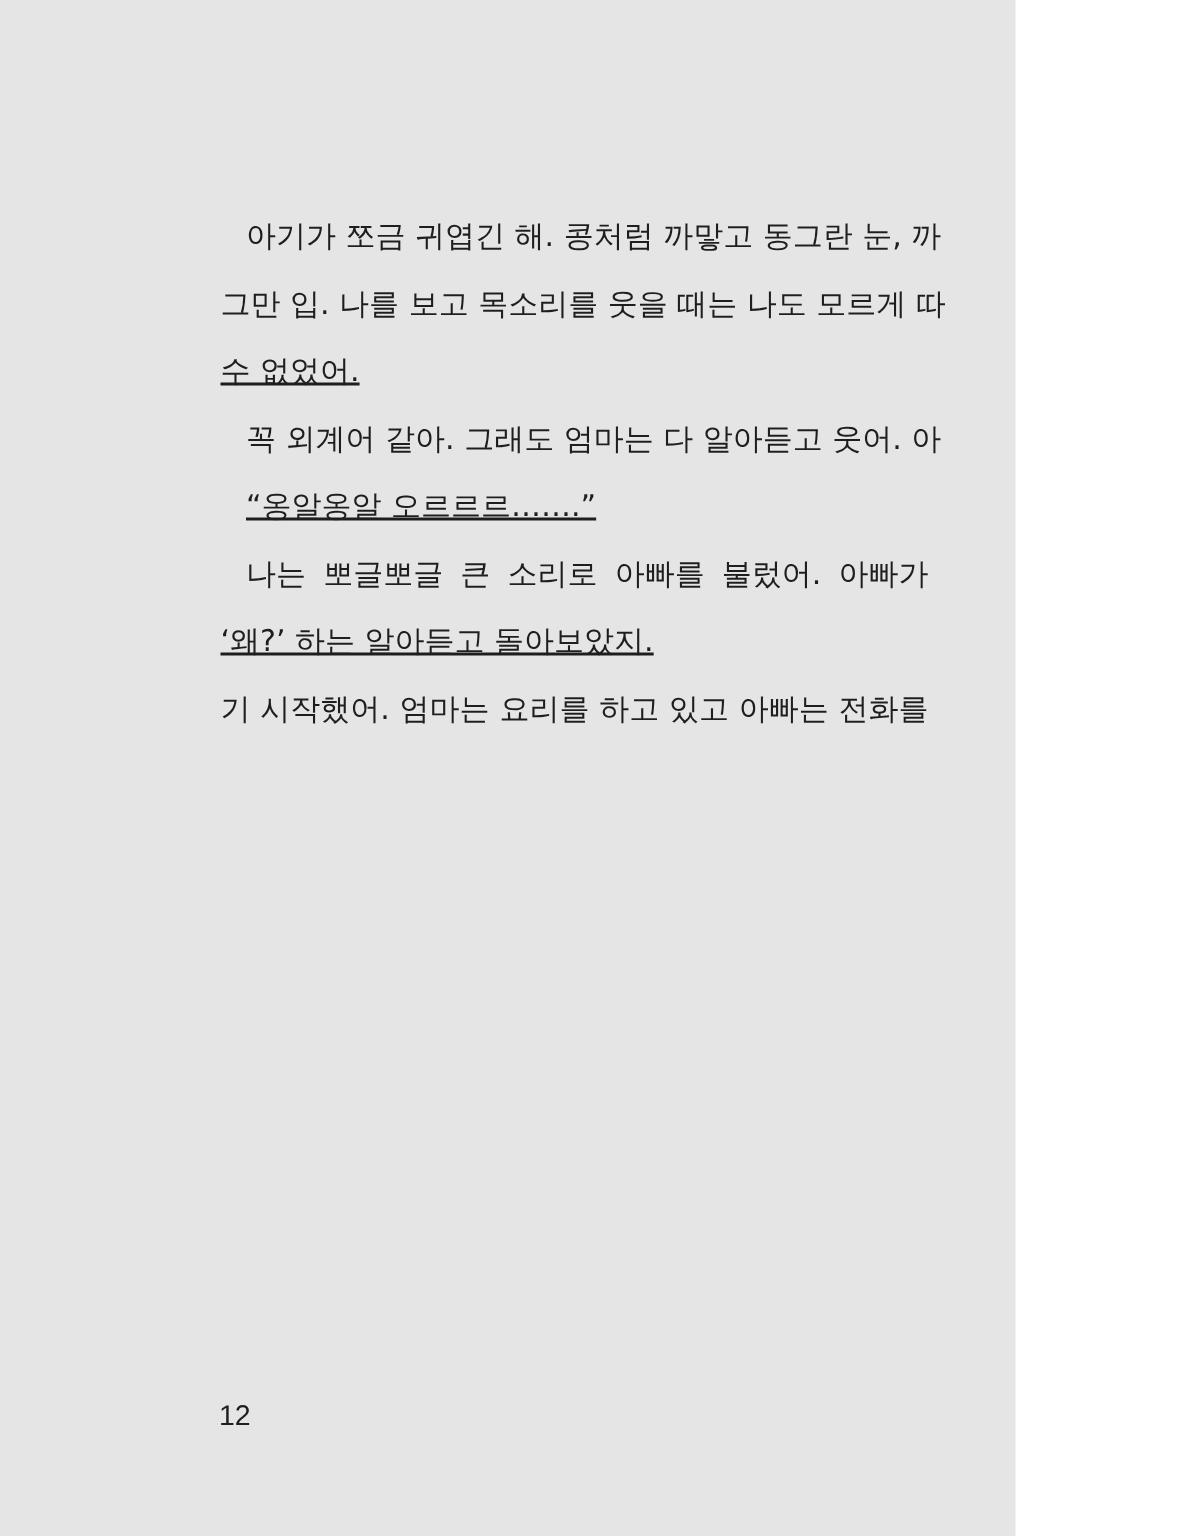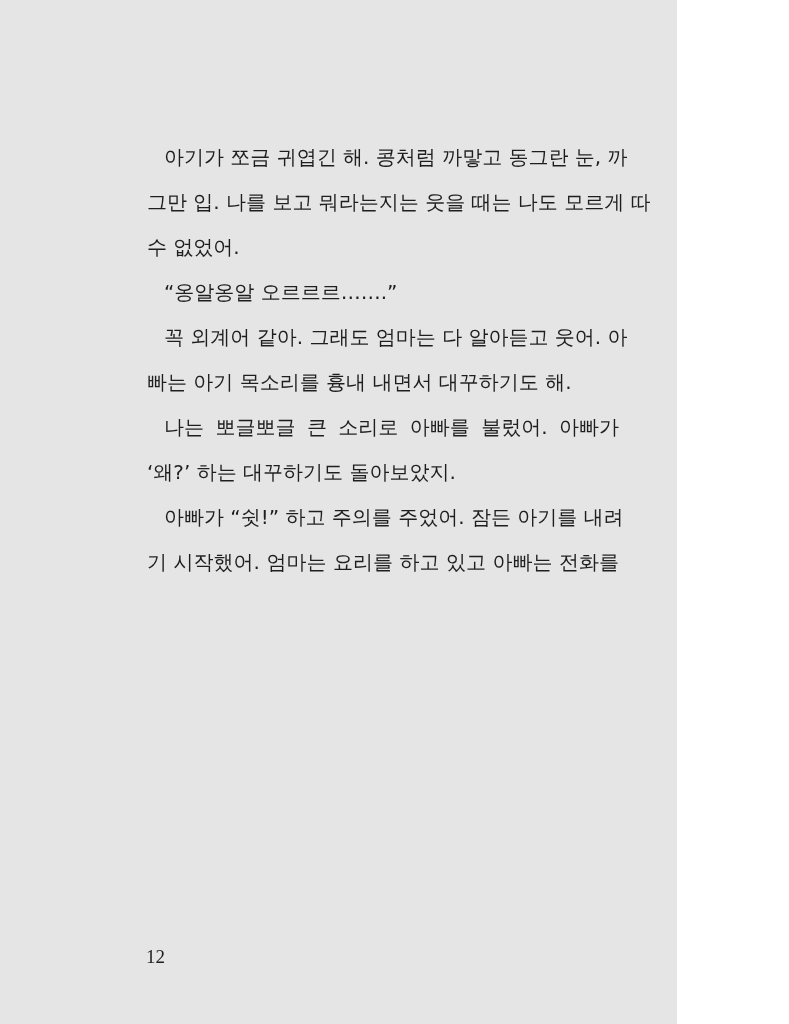--- a/index.html
+++ b/index.html
@@ -32,46 +32,44 @@
       height: 45px;
       line-height: 34px;
       font-size: 20px;
       white-space: nowrap;
       text-align: justify;
       text-align-last: justify;
       letter-spacing: 0px;
     }
     .line.last {
       text-align-last: left;
+      text-decoration: underline;
     }
     .line.indent {
       padding-left: 17px;
     }
     .page-number {
       position: absolute;
       left: 146px;
       top: 933px;
       font-size: 19px;
       line-height: 24px;
       color: #1e1e1e;
-      font-family: Liberation Serif, serif;
-      margin-top: 12px;
+      font-family: Liberation Sans, sans-serif;
     }
   </style>
 </head>
 <body>
 
 <div class="page">
   <div class="text-block">
     <div class="line indent">아기가 쪼금 귀엽긴 해. 콩처럼 까맣고 동그란 눈, 까</div>
-    <div class="line">그만 입. 나를 보고 뭐라는지는 웃을 때는 나도 모르게 따</div>
+    <div class="line">그만 입. 나를 보고 목소리를 웃을 때는 나도 모르게 따</div>
     <div class="line last">수 없었어.</div>
+    <div class="line indent">꼭 외계어 같아. 그래도 엄마는 다 알아듣고 웃어. 아</div>
     <div class="line indent last">“옹알옹알 오르르르…….”</div>
-    <div class="line indent">꼭 외계어 같아. 그래도 엄마는 다 알아듣고 웃어. 아</div>
-    <div class="line last">빠는 아기 목소리를 흉내 내면서 대꾸하기도 해.</div>
     <div class="line indent">나는 뽀글뽀글 큰 소리로 아빠를 불렀어. 아빠가</div>
-    <div class="line last">‘왜?’ 하는 대꾸하기도 돌아보았지.</div>
-    <div class="line indent">아빠가 “쉿!” 하고 주의를 주었어. 잠든 아기를 내려</div>
+    <div class="line last">‘왜?’ 하는 알아듣고 돌아보았지.</div>
     <div class="line">기 시작했어. 엄마는 요리를 하고 있고 아빠는 전화를</div>
   </div>
 
   <div class="page-number">12</div>
 </div>
 
 </body></html>

